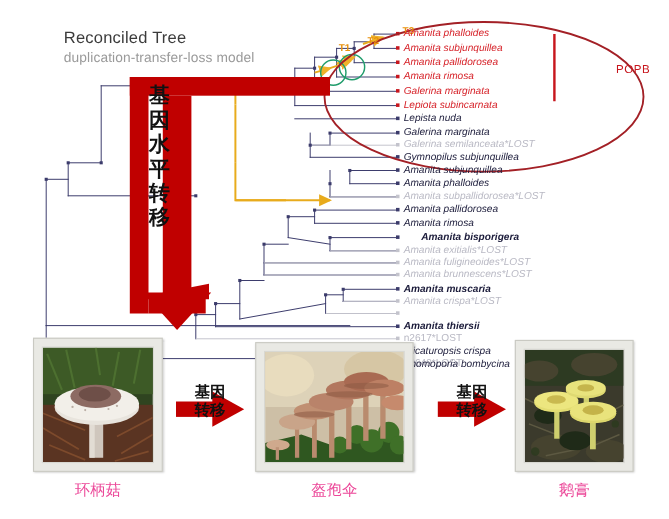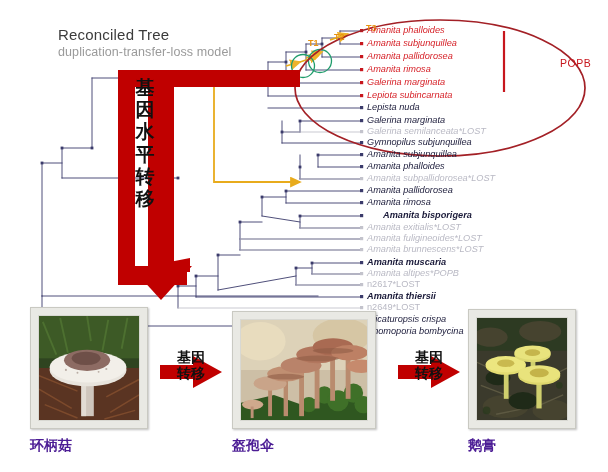--- a/index.html
+++ b/index.html
@@ -24,21 +24,21 @@
 
   .leaf{
     position:absolute;white-space:nowrap;
     font-size:9.2px;font-style:italic;
     line-height:1;
   }
   .leaf.red{color:#d62128;}
   .leaf.dark{color:#1b1b3a;}
   .leaf.lost{color:#b9b9c4;}
   .leaf.bold{font-weight:bold;}
-  .leaf.plain{font-style:normal;}
+  .leaf.plain{font-style:normal;margin-top:23px;}
 
   .tlabel{
     position:absolute;font-size:9px;color:#e8920f;font-weight:bold;
     white-space:nowrap;
   }
   .popb{
     position:absolute;font-size:10.5px;color:#c7161d;letter-spacing:.5px;
     white-space:nowrap;
   }
 
@@ -53,23 +53,23 @@
 
   .photo{
     position:absolute;background:#e9e9e4;
     border:1px solid #c9c9c2;
     box-shadow:1px 1px 2px rgba(0,0,0,.25);
     padding:7px;box-sizing:border-box;
   }
   .photo .inner{width:100%;height:100%;position:relative;overflow:hidden;
     border:1px solid #d8d8d2;box-sizing:border-box;}
   .caption{
-    position:absolute;text-align:left;
+    position:absolute;text-align:center;
     font-family:"DejaVu Sans",sans-serif;
-    font-size:14px;font-weight:bold;color:#4c1d95;
+    font-size:14px;font-weight:normal;color:#ec4899;
     white-space:nowrap;
   }
   .arrow-cn{
     position:absolute;text-align:center;
     font-family:"DejaVu Sans",sans-serif;
     font-size:14px;font-weight:bold;color:#111;
     line-height:1.12;white-space:nowrap;margin-top:21px;
   }
 </style>
 </head>
@@ -301,21 +301,21 @@
   <div class="leaf dark" style="left:367px;top:150px;">Amanita subjunquillea</div>
   <div class="leaf dark" style="left:367px;top:162px;">Amanita phalloides</div>
   <div class="leaf lost" style="left:367px;top:174px;">Amanita subpallidorosea*LOST</div>
   <div class="leaf dark" style="left:367px;top:186px;">Amanita pallidorosea</div>
   <div class="leaf dark" style="left:367px;top:198px;">Amanita rimosa</div>
   <div class="leaf dark bold" style="left:367px;top:211px;margin-left:16px;">Amanita bisporigera</div>
   <div class="leaf lost" style="left:367px;top:223px;">Amanita exitialis*LOST</div>
   <div class="leaf lost" style="left:367px;top:234px;">Amanita fuligineoides*LOST</div>
   <div class="leaf lost" style="left:367px;top:245px;">Amanita brunnescens*LOST</div>
   <div class="leaf dark bold" style="left:367px;top:258px;">Amanita muscaria</div>
-  <div class="leaf lost" style="left:367px;top:269px;">Amanita altipes*POPB</div>
+  <div class="leaf lost" style="left:367px;top:269px;">Amanita crispa*LOST</div>
   <div class="leaf lost plain" style="left:367px;top:280px;">n2617*LOST</div>
   <div class="leaf dark bold" style="left:367px;top:292px;">Amanita thiersii</div>
   <div class="leaf lost plain" style="left:367px;top:303px;">n2649*LOST</div>
   <div class="leaf dark" style="left:367px;top:315px;">Plicaturopsis crispa</div>
   <div class="leaf dark" style="left:367px;top:327px;">Anomoporia bombycina</div>
 
   <div class="vert-cn">
     <span>基</span>
     <span>因</span>
     <span>水</span>

